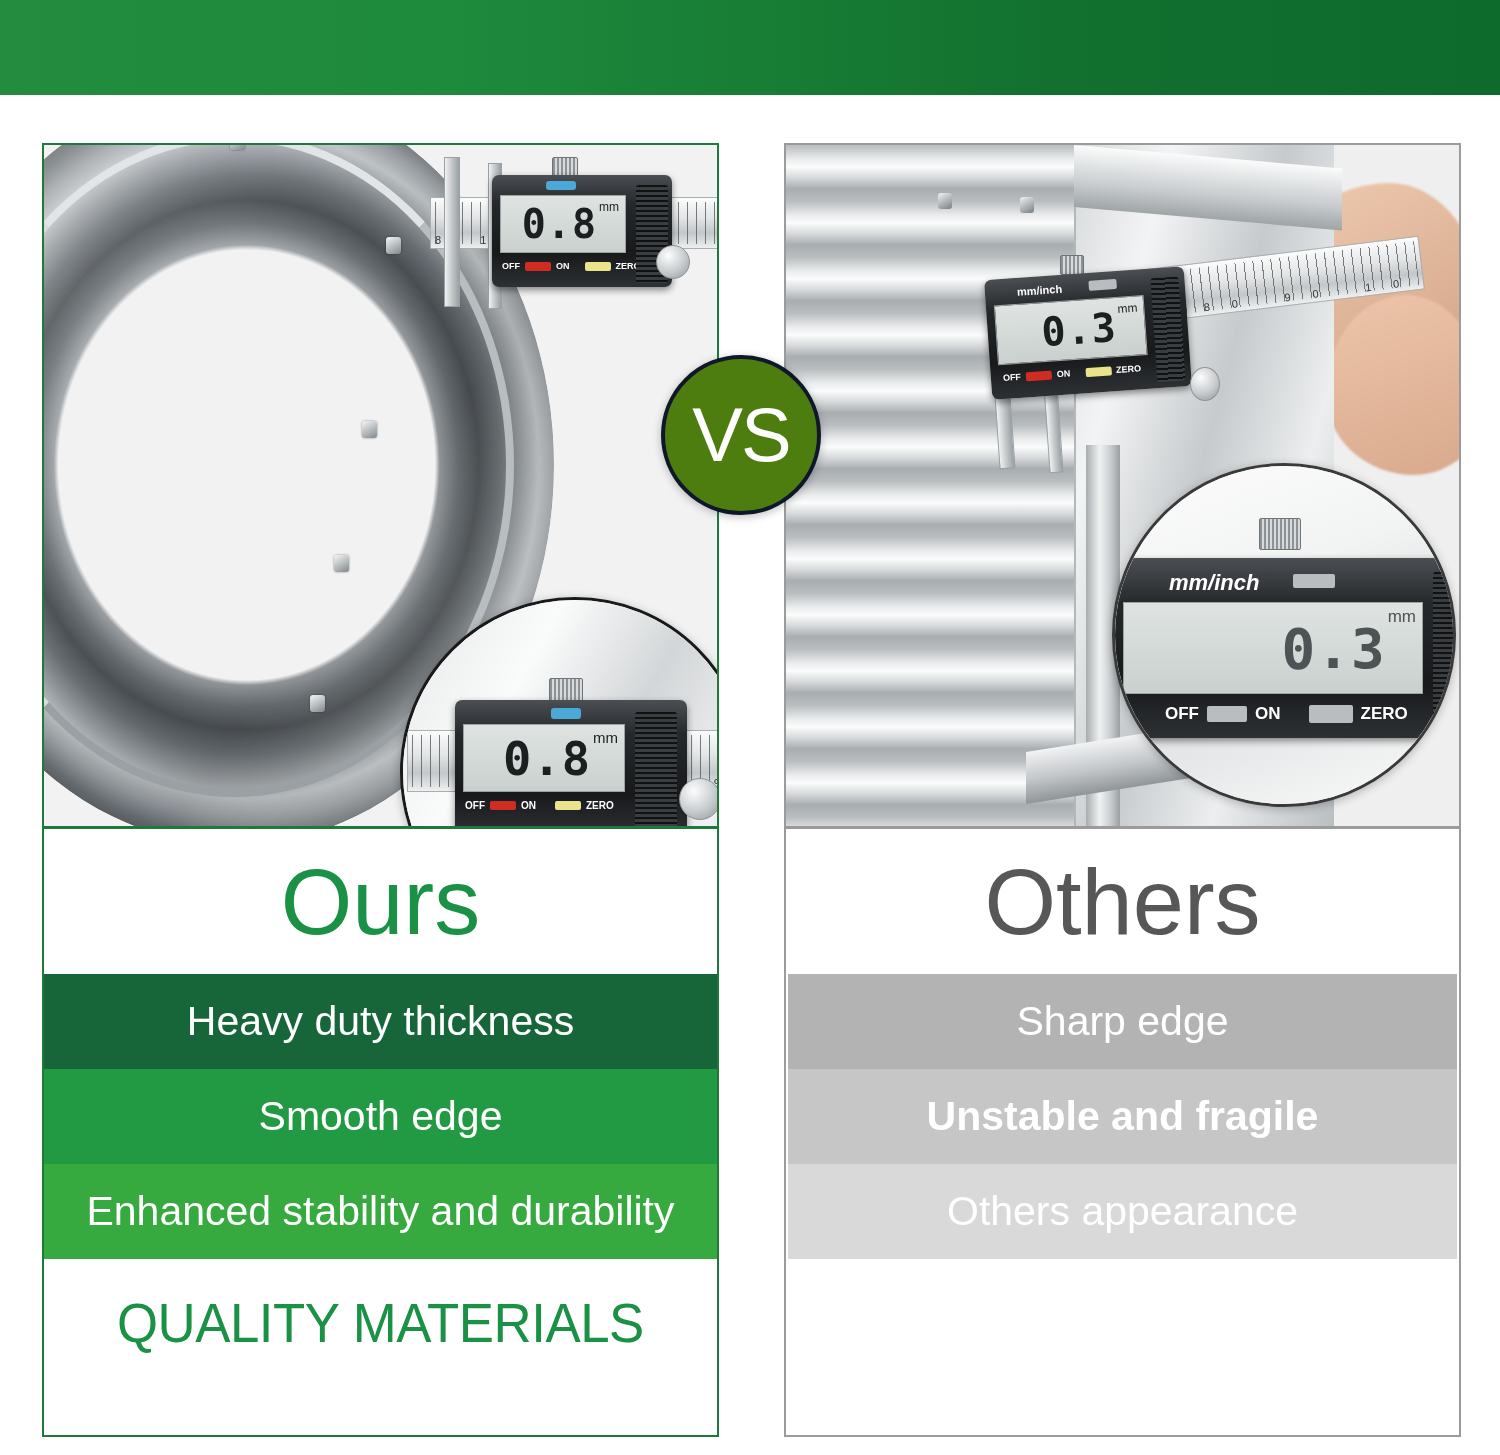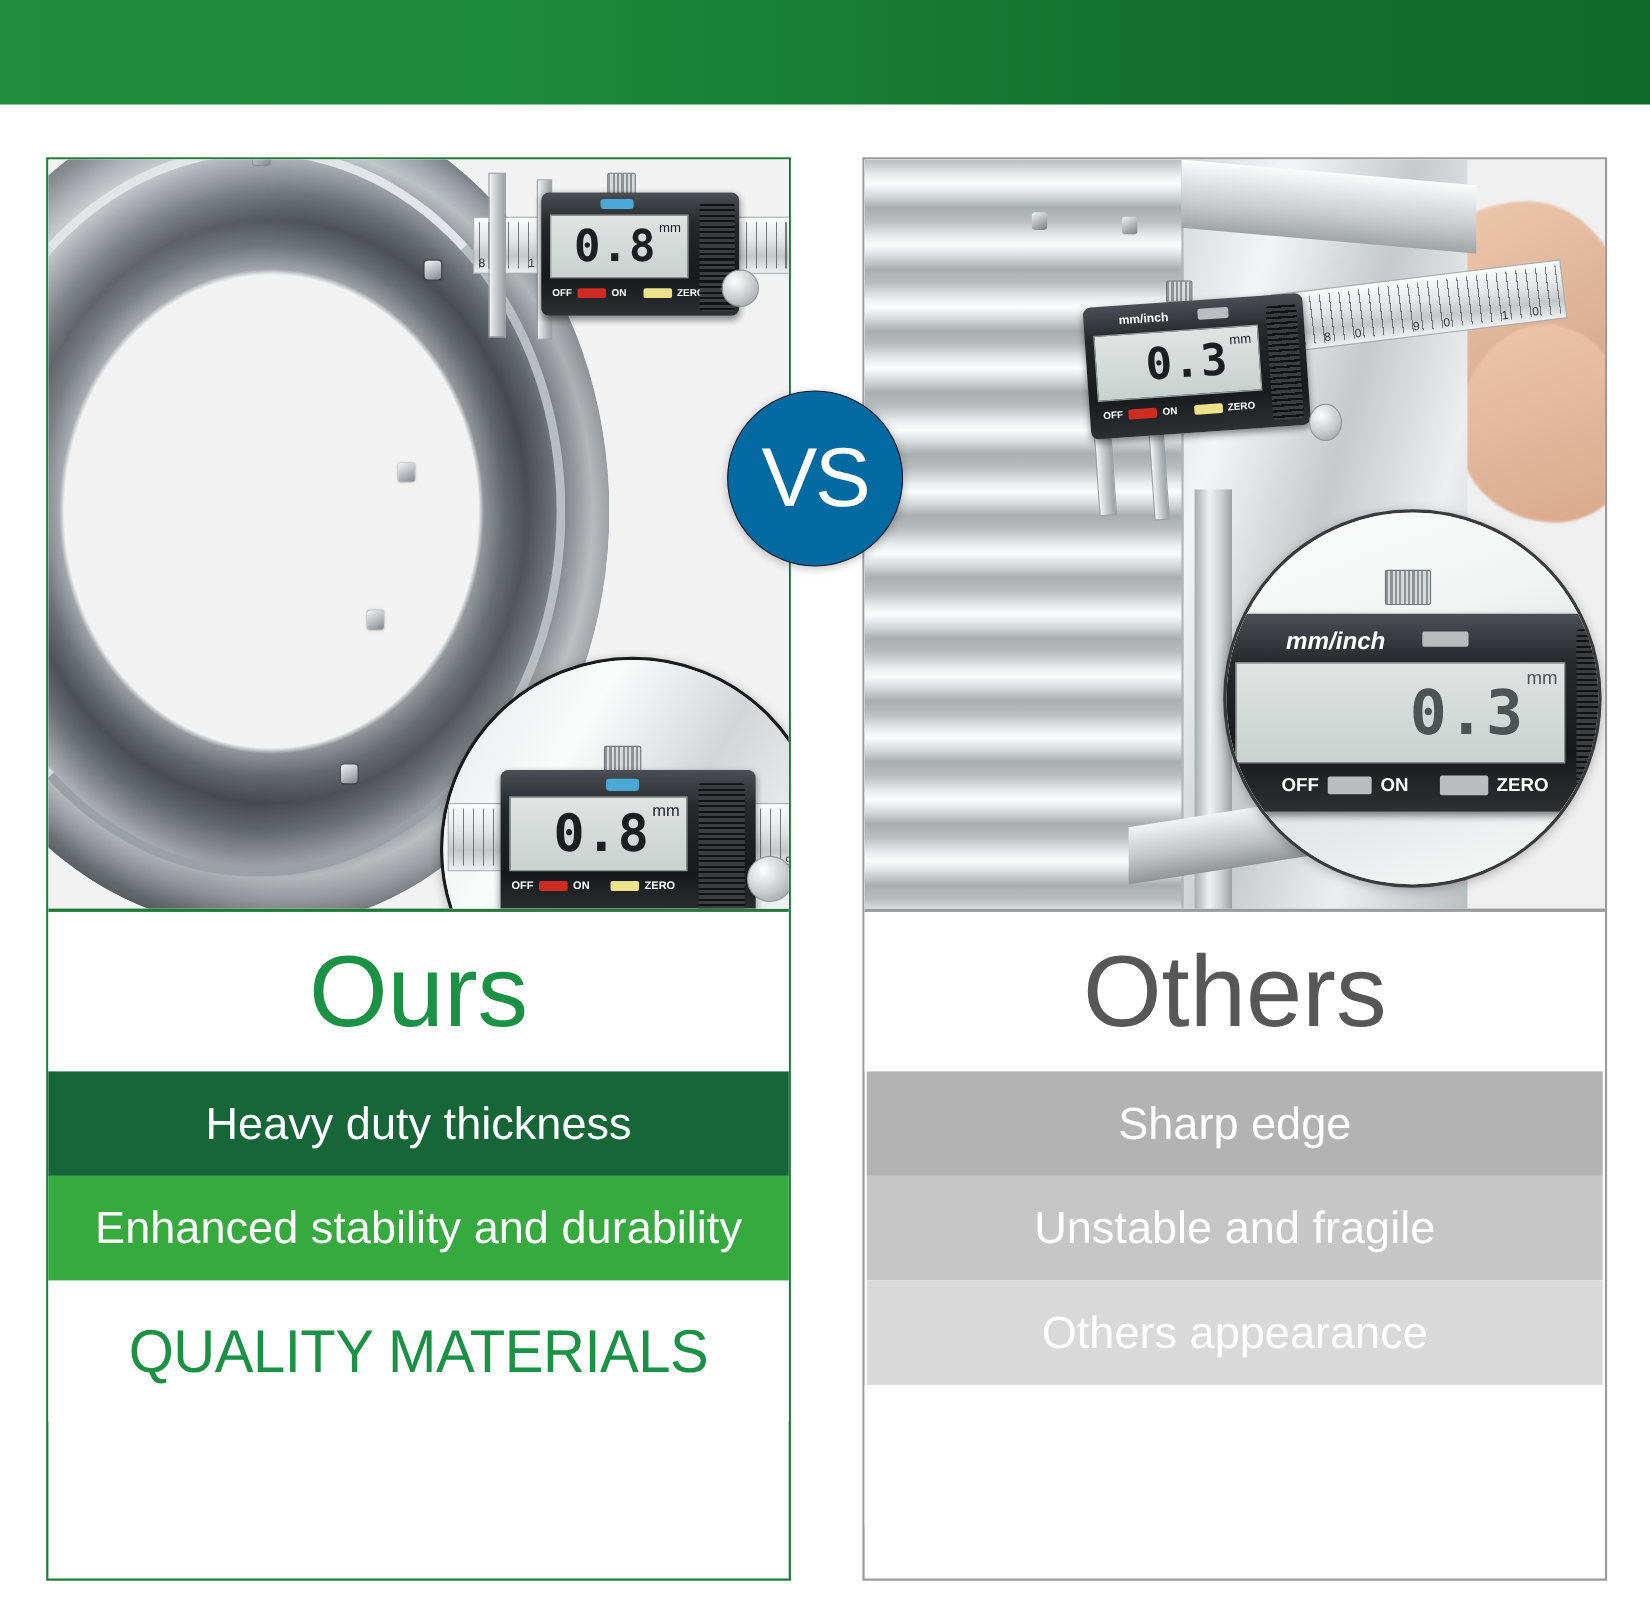--- a/index.html
+++ b/index.html
@@ -260,22 +260,22 @@
     letter-spacing: -0.5px;
     transform: scaleX(0.96);
   }
 
   
   .vs-badge {
     position: absolute;
     left: 661px; top: 355px;
     width: 160px; height: 160px;
     border-radius: 50%;
-    background: #0369a1;
-    border: 1px solid #0f172a;
+    background: #4d7c0f;
+    border: 4px solid #0f172a;
     display: flex; align-items: center; justify-content: center;
     box-shadow: 0 2px 9px rgba(0,0,0,.25);
     z-index: 50;
   }
   .vs-text {
     color: #ffffff;
     font-size: 76px;
     font-weight: normal;
     letter-spacing: -2px;
     line-height: 1;
@@ -360,20 +360,21 @@
         </div>
       </div>
     </div>
 
     <div class="title-band">
       <span class="title-text title-ours">Ours</span>
     </div>
 
     <div class="rows rows-left">
       <div class="row" style="background:#17663a;">Heavy duty thickness</div>
+      <div class="row" style="background:#229943;">Smooth edge</div>
       <div class="row" style="background:#36a93f;">Enhanced stability and durability</div>
     </div>
 
     <div class="footer-band">
       <span class="tagline">QUALITY MATERIALS</span>
     </div>
   </div>
 
   <div class="panel panel-right">
 
@@ -440,21 +441,21 @@
         </div>
       </div>
     </div>
 
     <div class="title-band">
       <span class="title-text title-others">Others</span>
     </div>
 
     <div class="rows rows-right">
       <div class="row" style="background:#b3b3b3;">Sharp edge</div>
-      <div class="row" style="background:#c6c6c6;">Unstable and fragile</div>
+      <div class="row" style="background:#c6c6c6;font-weight:bold;">Unstable and fragile</div>
       <div class="row" style="background:#d9d9d9;">Others appearance</div>
     </div>
 
     <div class="footer-band"></div>
   </div>
 
   <div class="vs-badge">
     <span class="vs-text">VS</span>
   </div>
 

